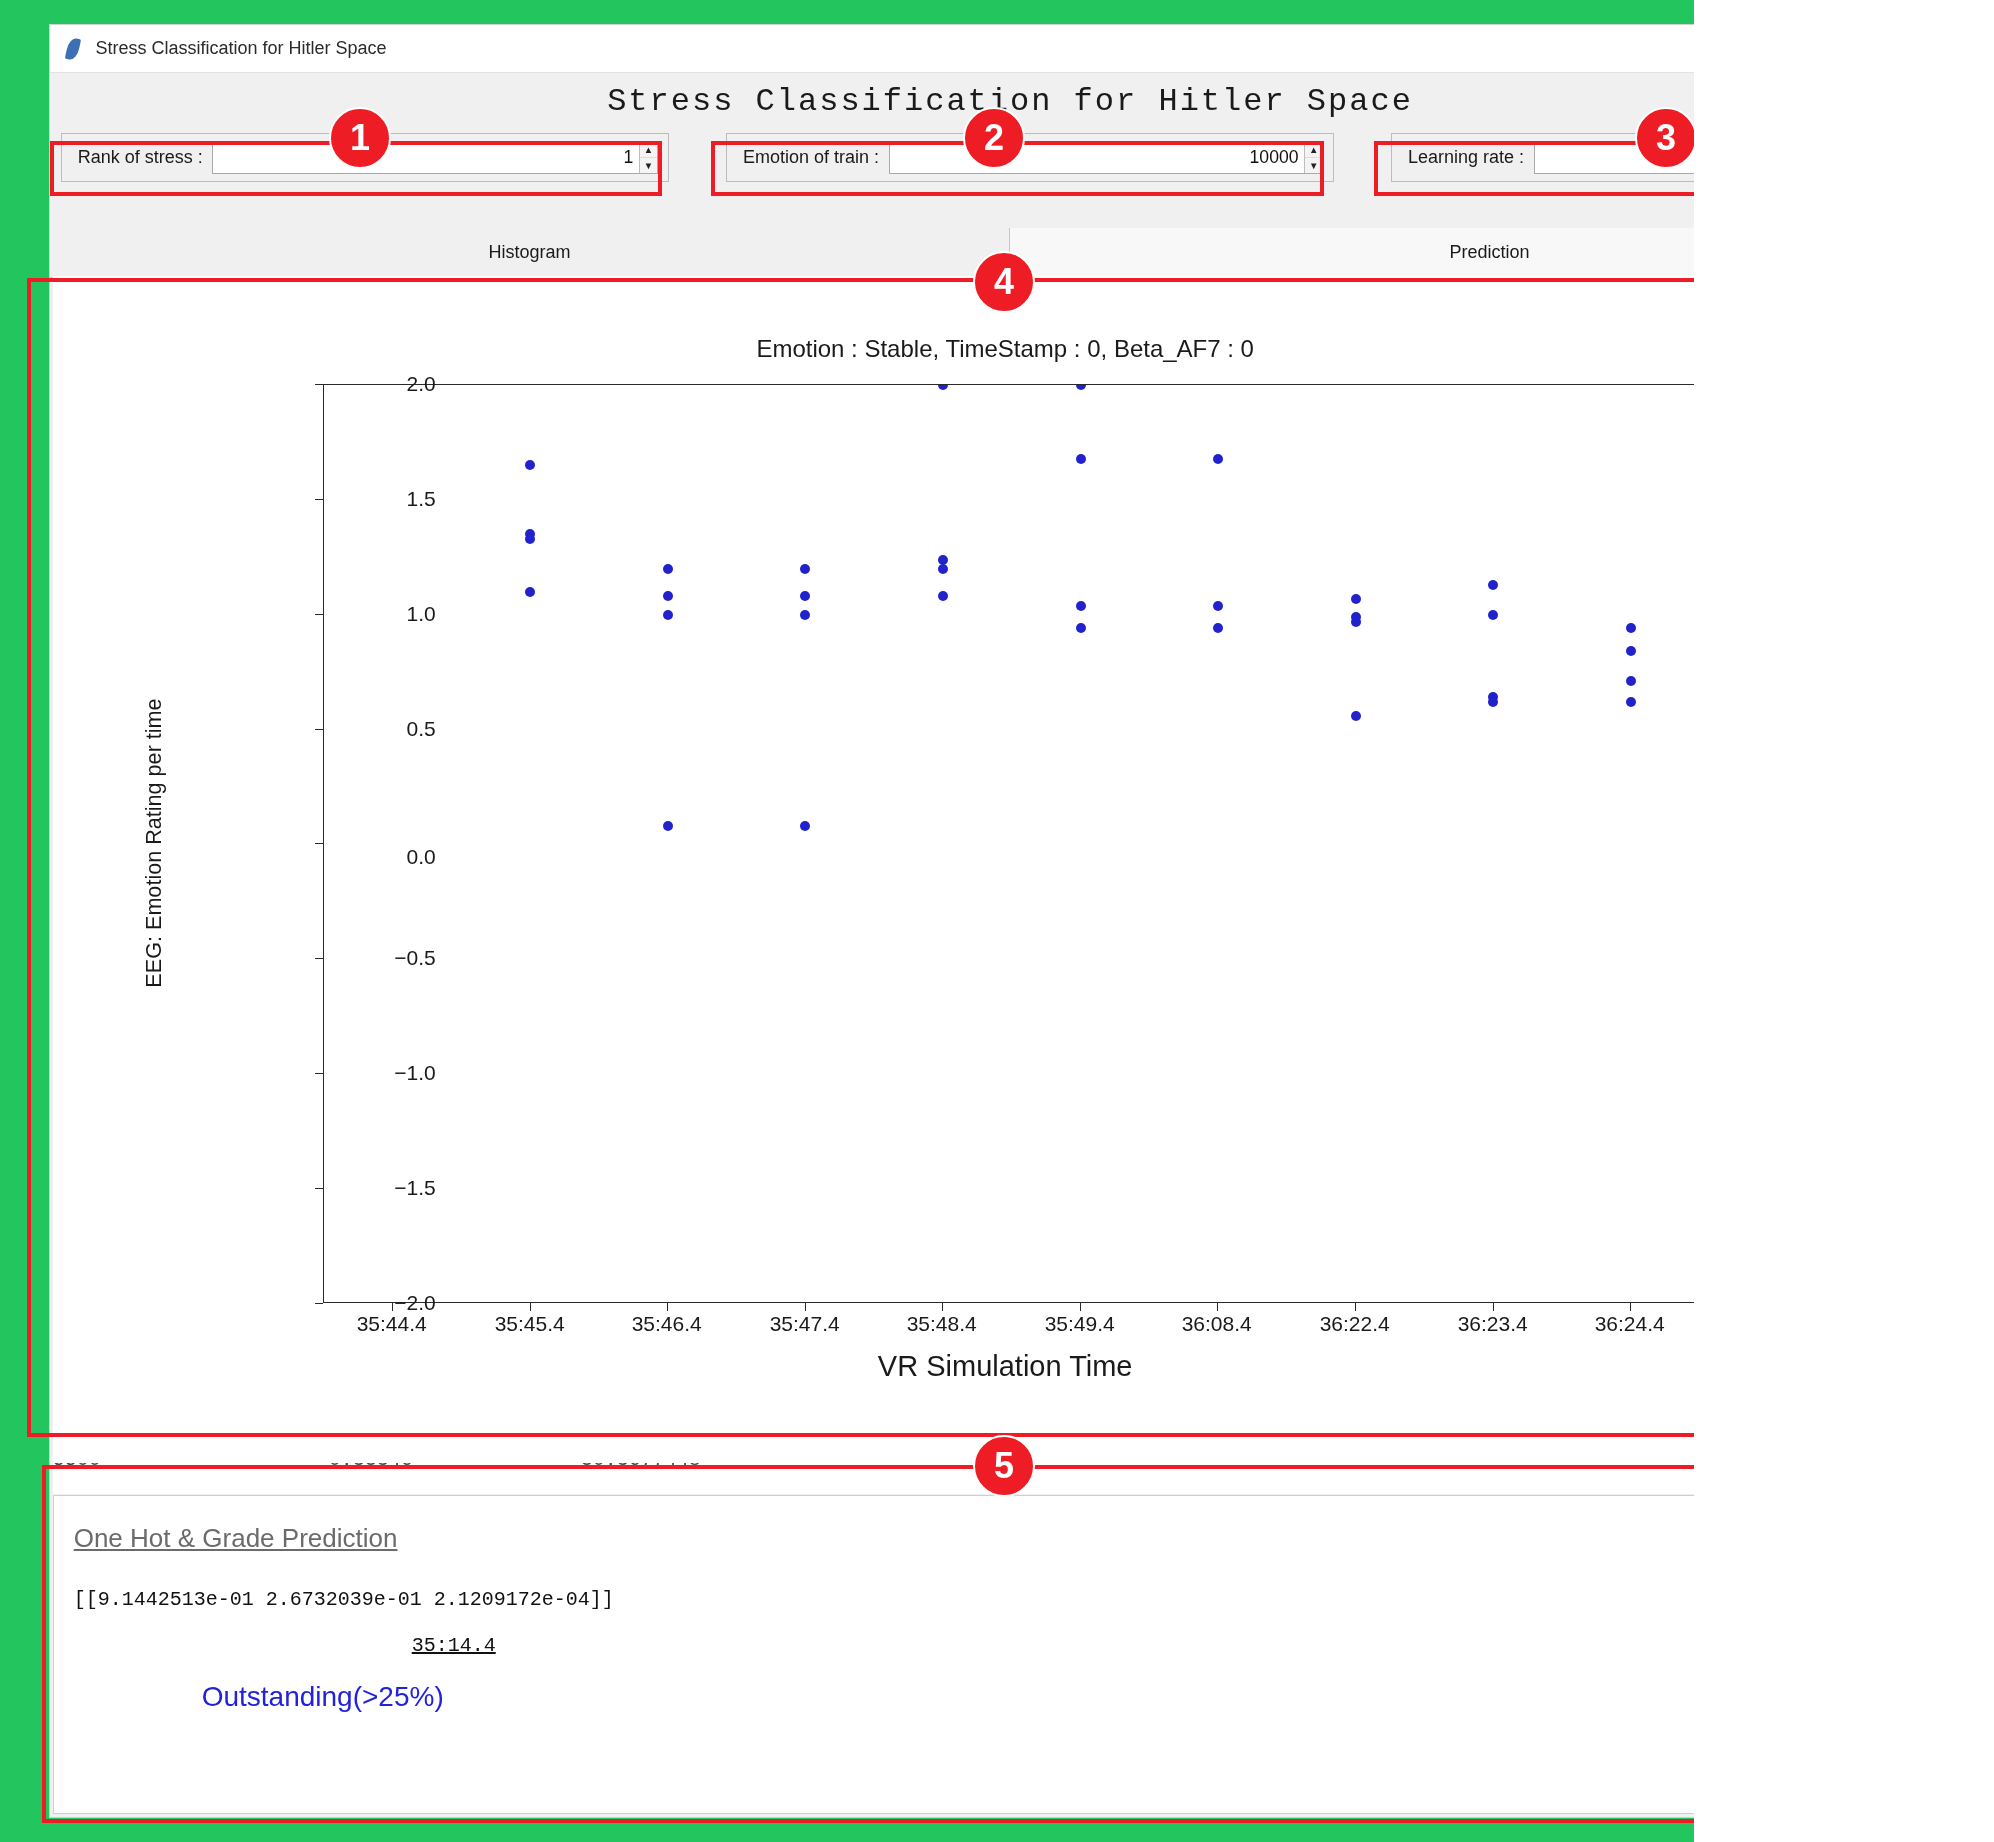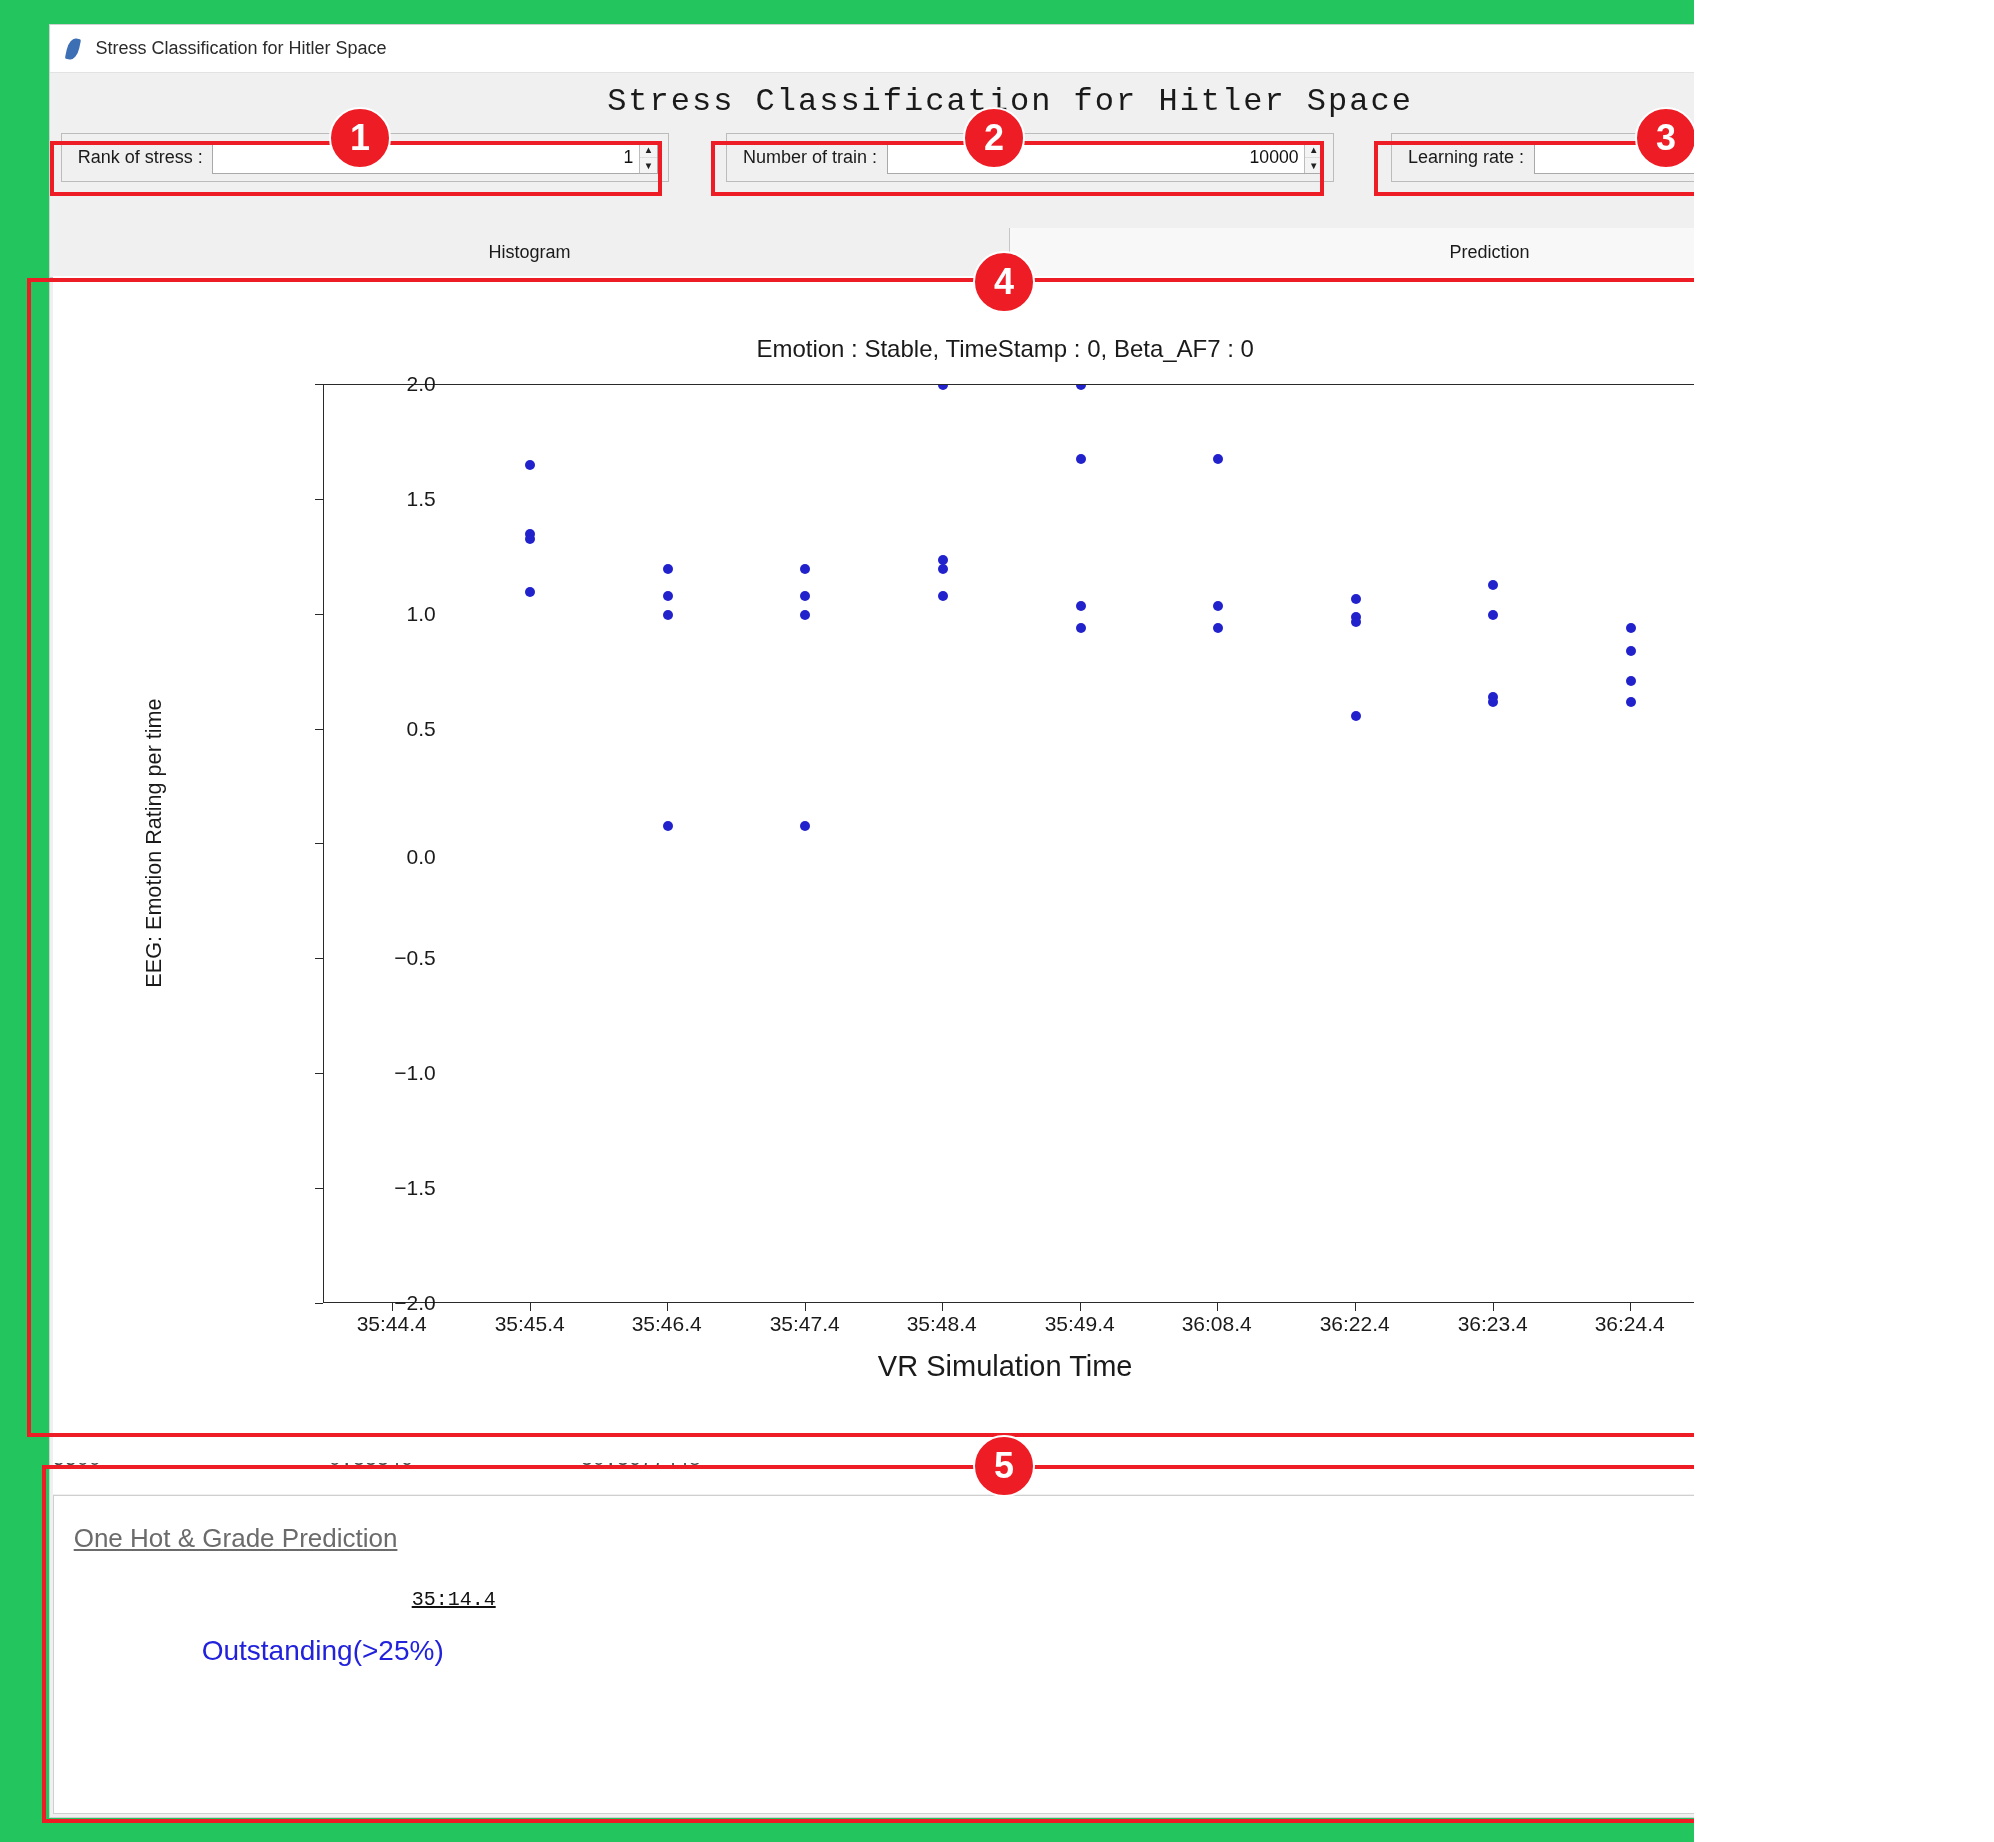--- a/index.html
+++ b/index.html
@@ -417,21 +417,21 @@
         <div class="spin">
           <div class="val">1</div>
           <div class="arrows">
             <div class="up">▲</div>
             <div class="dn">▼</div>
           </div>
         </div>
       </div>
 
       <div class="param" id="param-train">
-        <div class="lbl">Number of train :</div>
+        <div class="lbl">Emotion of train :</div>
         <div class="spin">
           <div class="val">10000</div>
           <div class="arrows">
             <div class="up">▲</div>
             <div class="dn">▼</div>
           </div>
         </div>
       </div>
 
       <div class="param" id="param-lr">
@@ -542,20 +542,21 @@
 
     <div class="plot-scroll"></div>
 
     <div class="strip">
       <div class="row">5500                   0.33346              30.3677448</div>
     </div>
 
     <div class="output">
       <div class="output-inner">
         <div class="out-heading">One Hot &amp; Grade Prediction</div>
+        <div class="out-array">[[9.1442513e-01 2.6732039e-01 2.1209172e-04]]</div>
         <div class="out-time">35:14.4</div>
         <div class="out-grade">Outstanding(&gt;25%)</div>
       </div>
       <div class="scrollbar">
         <div class="arrow up">▲</div>
         <div class="thumb"></div>
         <div class="arrow dn">▼</div>
       </div>
     </div>
 

